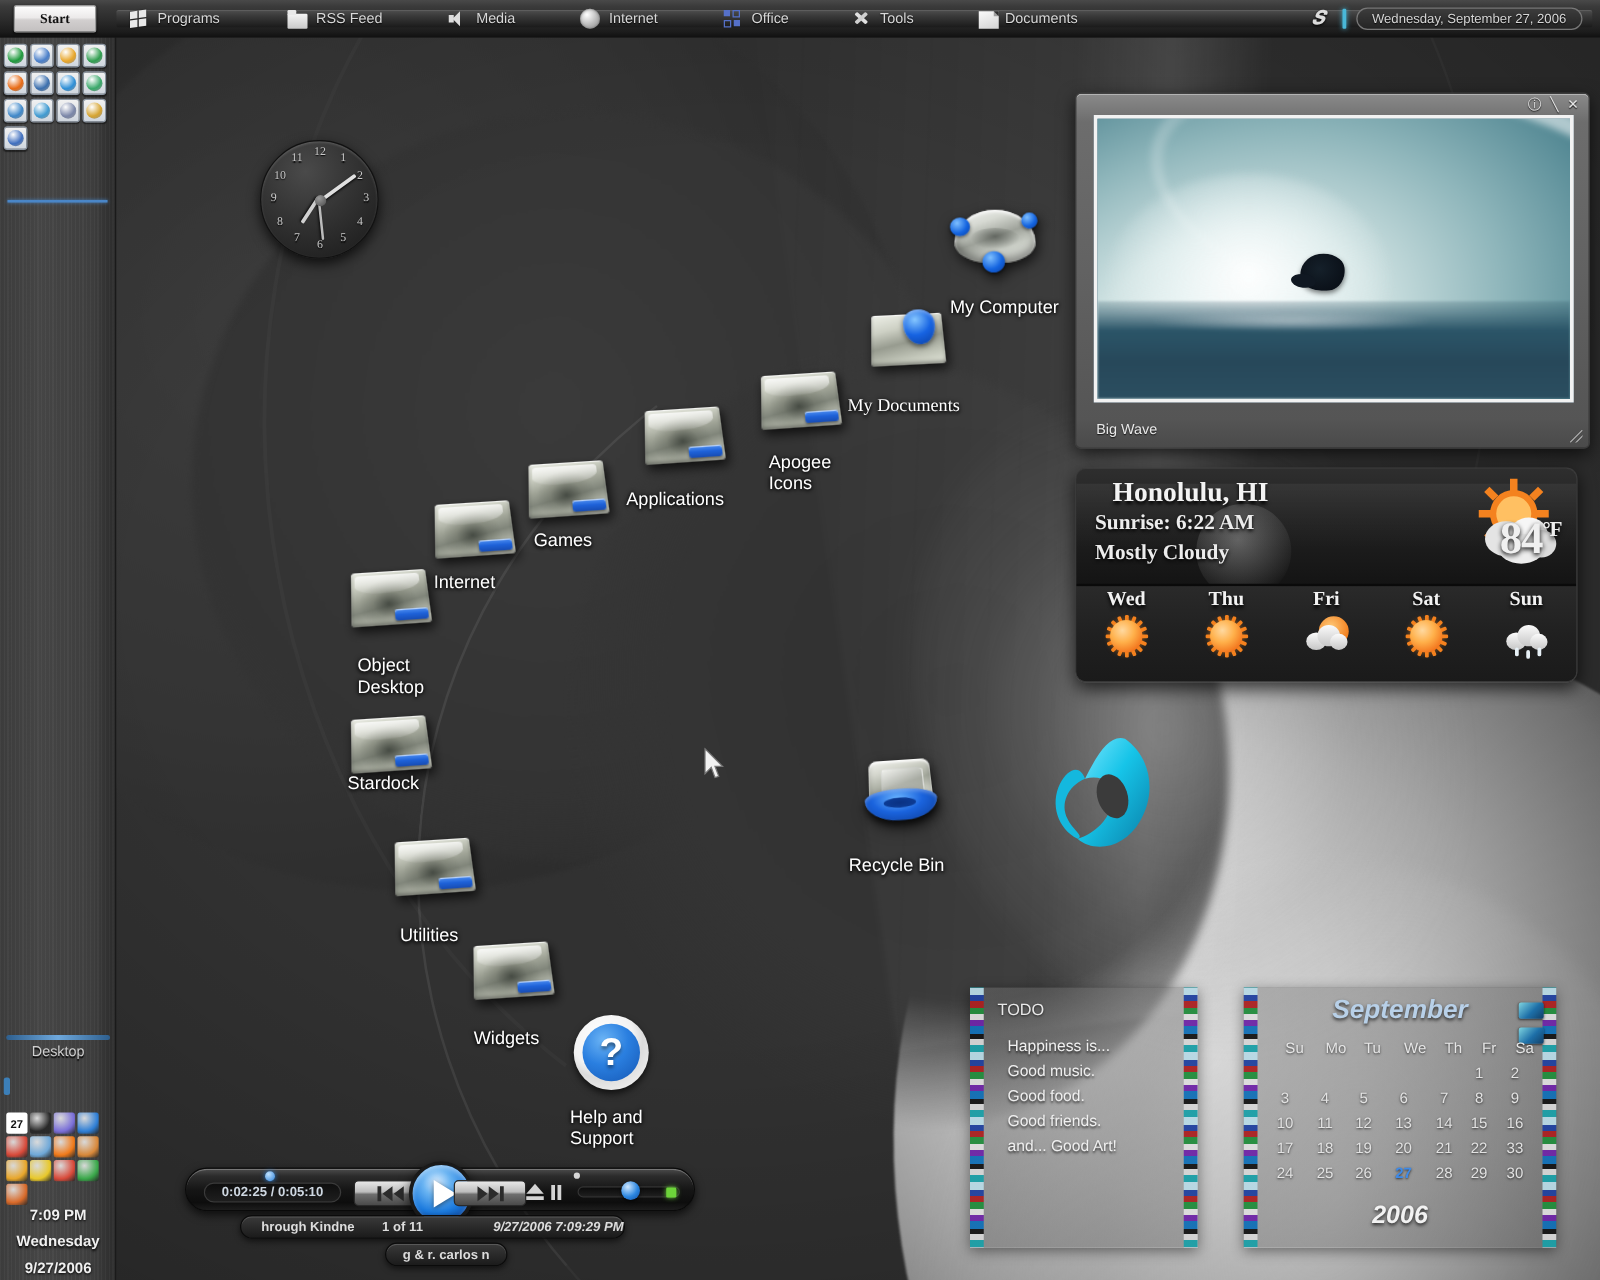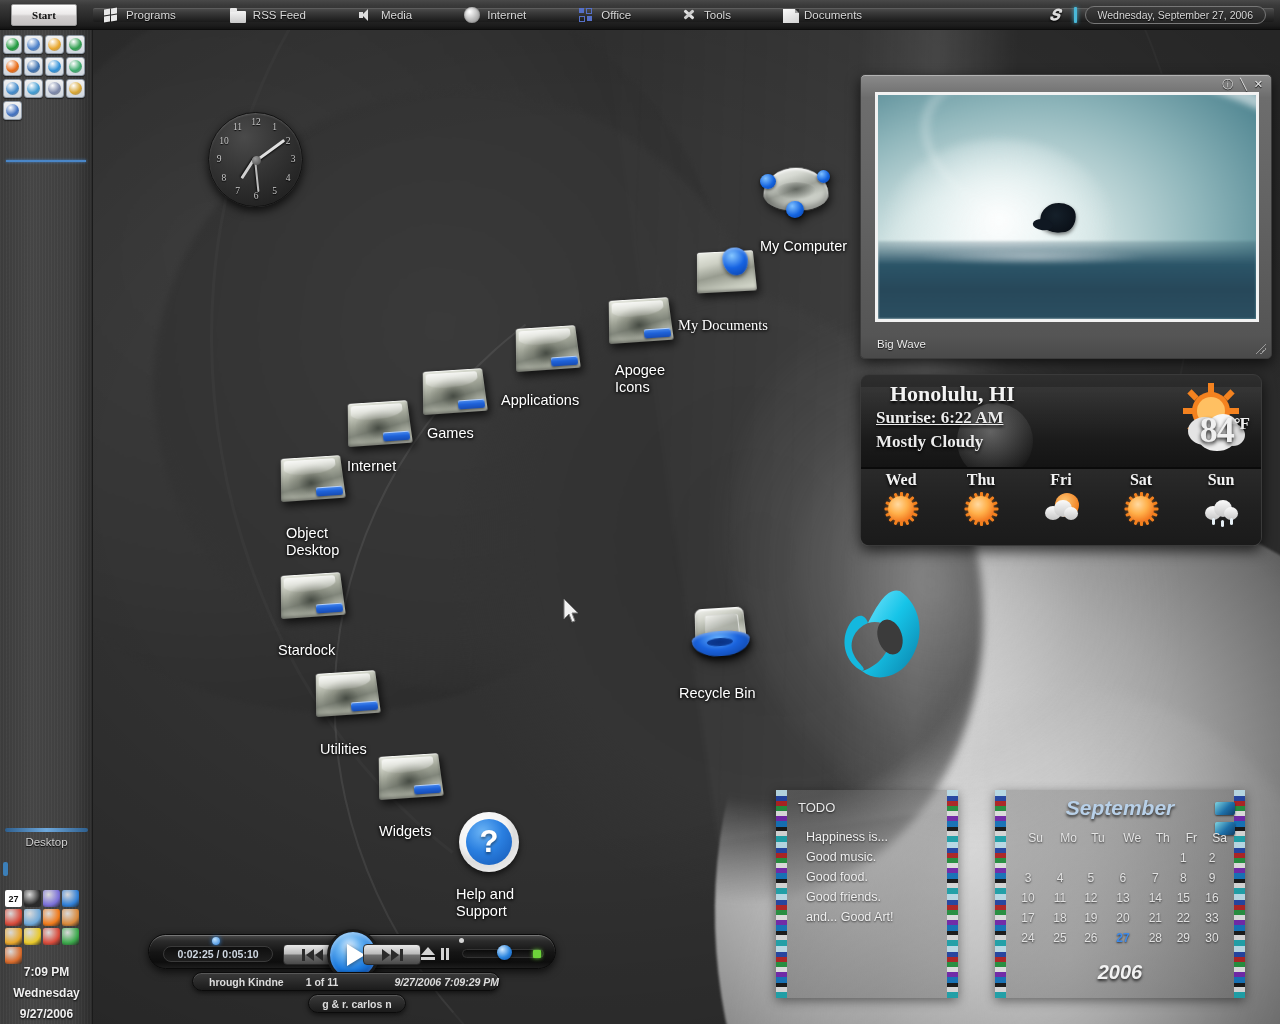--- a/index.html
+++ b/index.html
@@ -384,21 +384,21 @@
   }
   #weatherw .wtop{position:absolute;left:0;top:0;width:100%;height:92px;
     background:linear-gradient(180deg,#2e2e2e 0%,#232323 38%,#141414 100%);}
   #weatherw .wtop:after{content:"";position:absolute;left:0;top:12px;width:100%;height:52px;
     background:linear-gradient(180deg,rgba(255,255,255,.055),rgba(255,255,255,0));}
   #weatherw .moon{position:absolute;left:96px;top:28px;width:76px;height:76px;border-radius:50%;
     background:radial-gradient(circle at 44% 38%,rgba(255,255,255,.30),rgba(200,200,200,.06) 68%,rgba(0,0,0,0) 78%);}
   #weatherw .city{position:absolute;left:29px;top:6px;color:#f3f3f3;font-size:22px;font-weight:bold;
     font-family:"Liberation Serif",serif;text-shadow:0 2px 3px #000;}
   #weatherw .sunrise{position:absolute;left:15px;top:33px;color:#ececec;font-size:17px;font-weight:bold;
-    font-family:"Liberation Serif",serif;text-shadow:0 2px 3px #000;text-decoration:underline;}
+    font-family:"Liberation Serif",serif;text-shadow:0 2px 3px #000;}
   #weatherw .cond{position:absolute;left:15px;top:57px;color:#ececec;font-size:17px;font-weight:bold;
     font-family:"Liberation Serif",serif;text-shadow:0 2px 3px #000;}
   #weatherw .temp{position:absolute;right:12px;top:34px;color:#f0f0f0;font-size:36px;font-weight:bold;
     font-family:"Liberation Serif",serif;text-shadow:0 2px 4px #000;letter-spacing:-1px;}
   #weatherw .temp sup{font-size:17px;vertical-align:super;}
   #weatherw .bigicon{position:absolute;right:14px;top:6px;}
   #weatherw .wdivider{position:absolute;left:0;top:92px;width:100%;height:2px;background:#0a0a0a;}
   #weatherw .days{position:absolute;left:0;top:94px;width:100%;height:78px;display:flex;
     background:linear-gradient(180deg,#2a2a2a 0%,#202020 50%,#1a1a1a 100%);}
   #weatherw .day{flex:1;position:relative;display:flex;flex-direction:column;align-items:center;padding-top:2px;}
@@ -724,21 +724,21 @@
     </div>
     <div class="dlabel" style="left: 286px; top: 525px;">Object
 Desktop</div>
     <div class="dicon" style="left: 281px; top: 572px;">
       <div class="folder">
         <div class="face"></div>
         <div class="gloss"></div>
         <div class="tab"></div>
       </div>
     </div>
-    <div class="dlabel" style="left: 278px; top: 619px; margin-top: 23px;">Stardock</div>
+    <div class="dlabel" style="left: 278px; top: 619px;">Stardock</div>
     <div class="dicon" style="left: 316px; top: 670px;">
       <div class="folder">
         <div class="face"></div>
         <div class="gloss"></div>
         <div class="tab"></div>
       </div>
     </div>
     <div class="dlabel" style="left: 320px; top: 741px;">Utilities</div>
     <div class="dicon" style="left: 379px; top: 753px;">
       <div class="folder">

